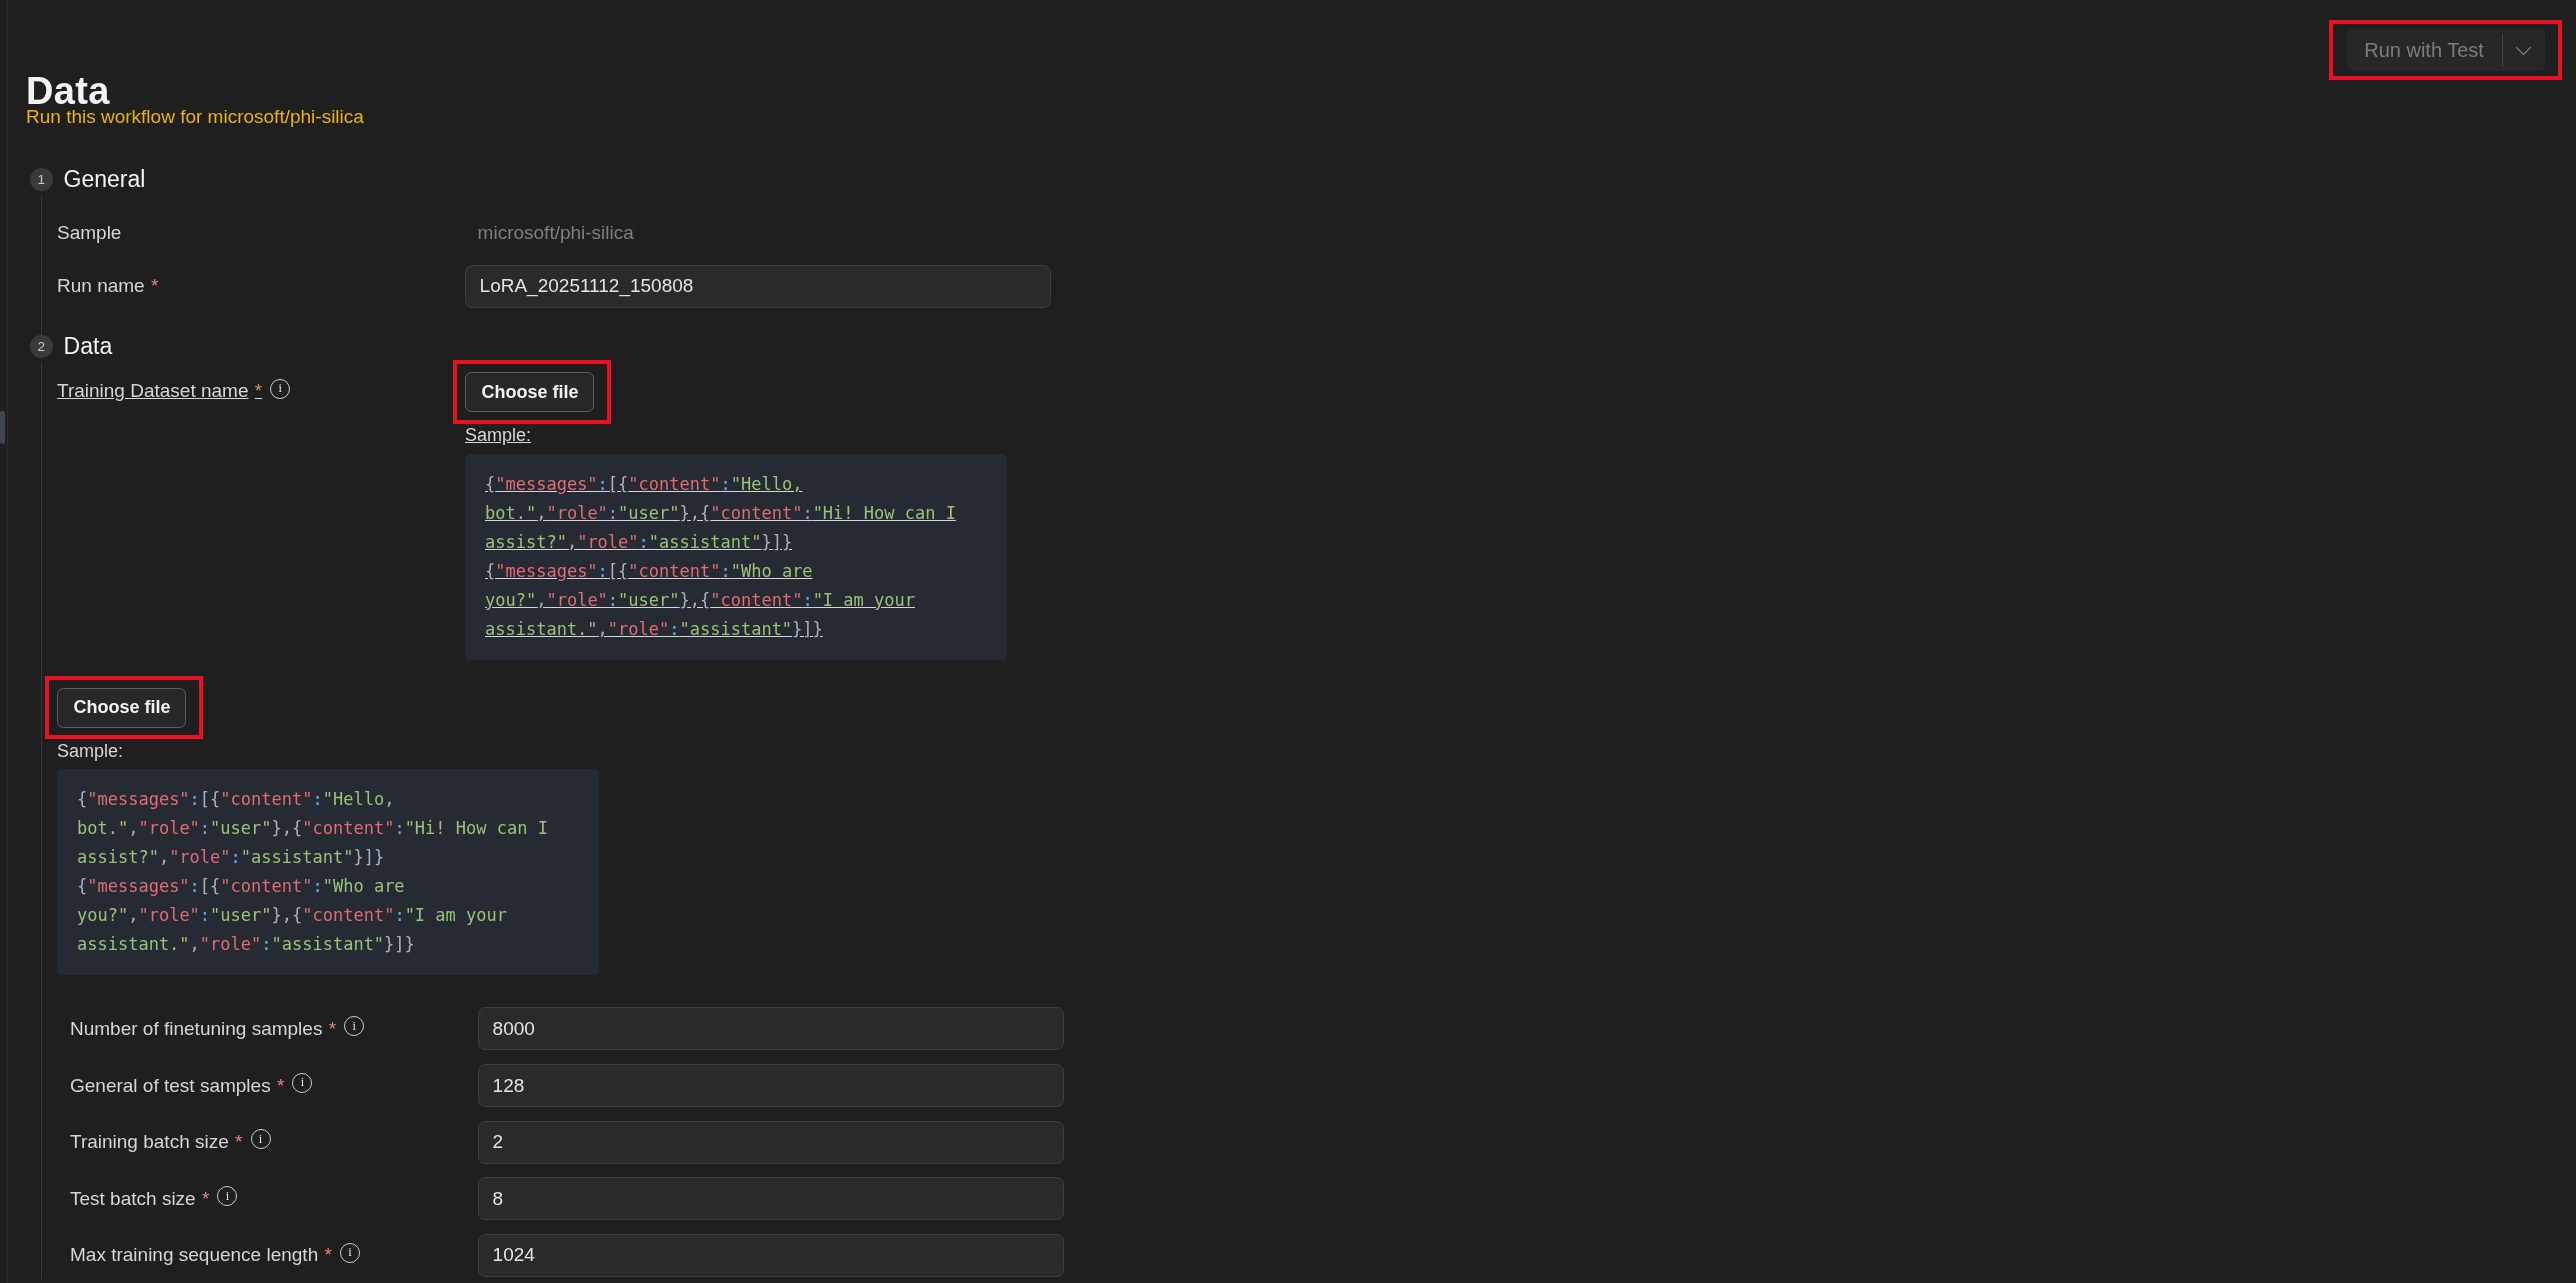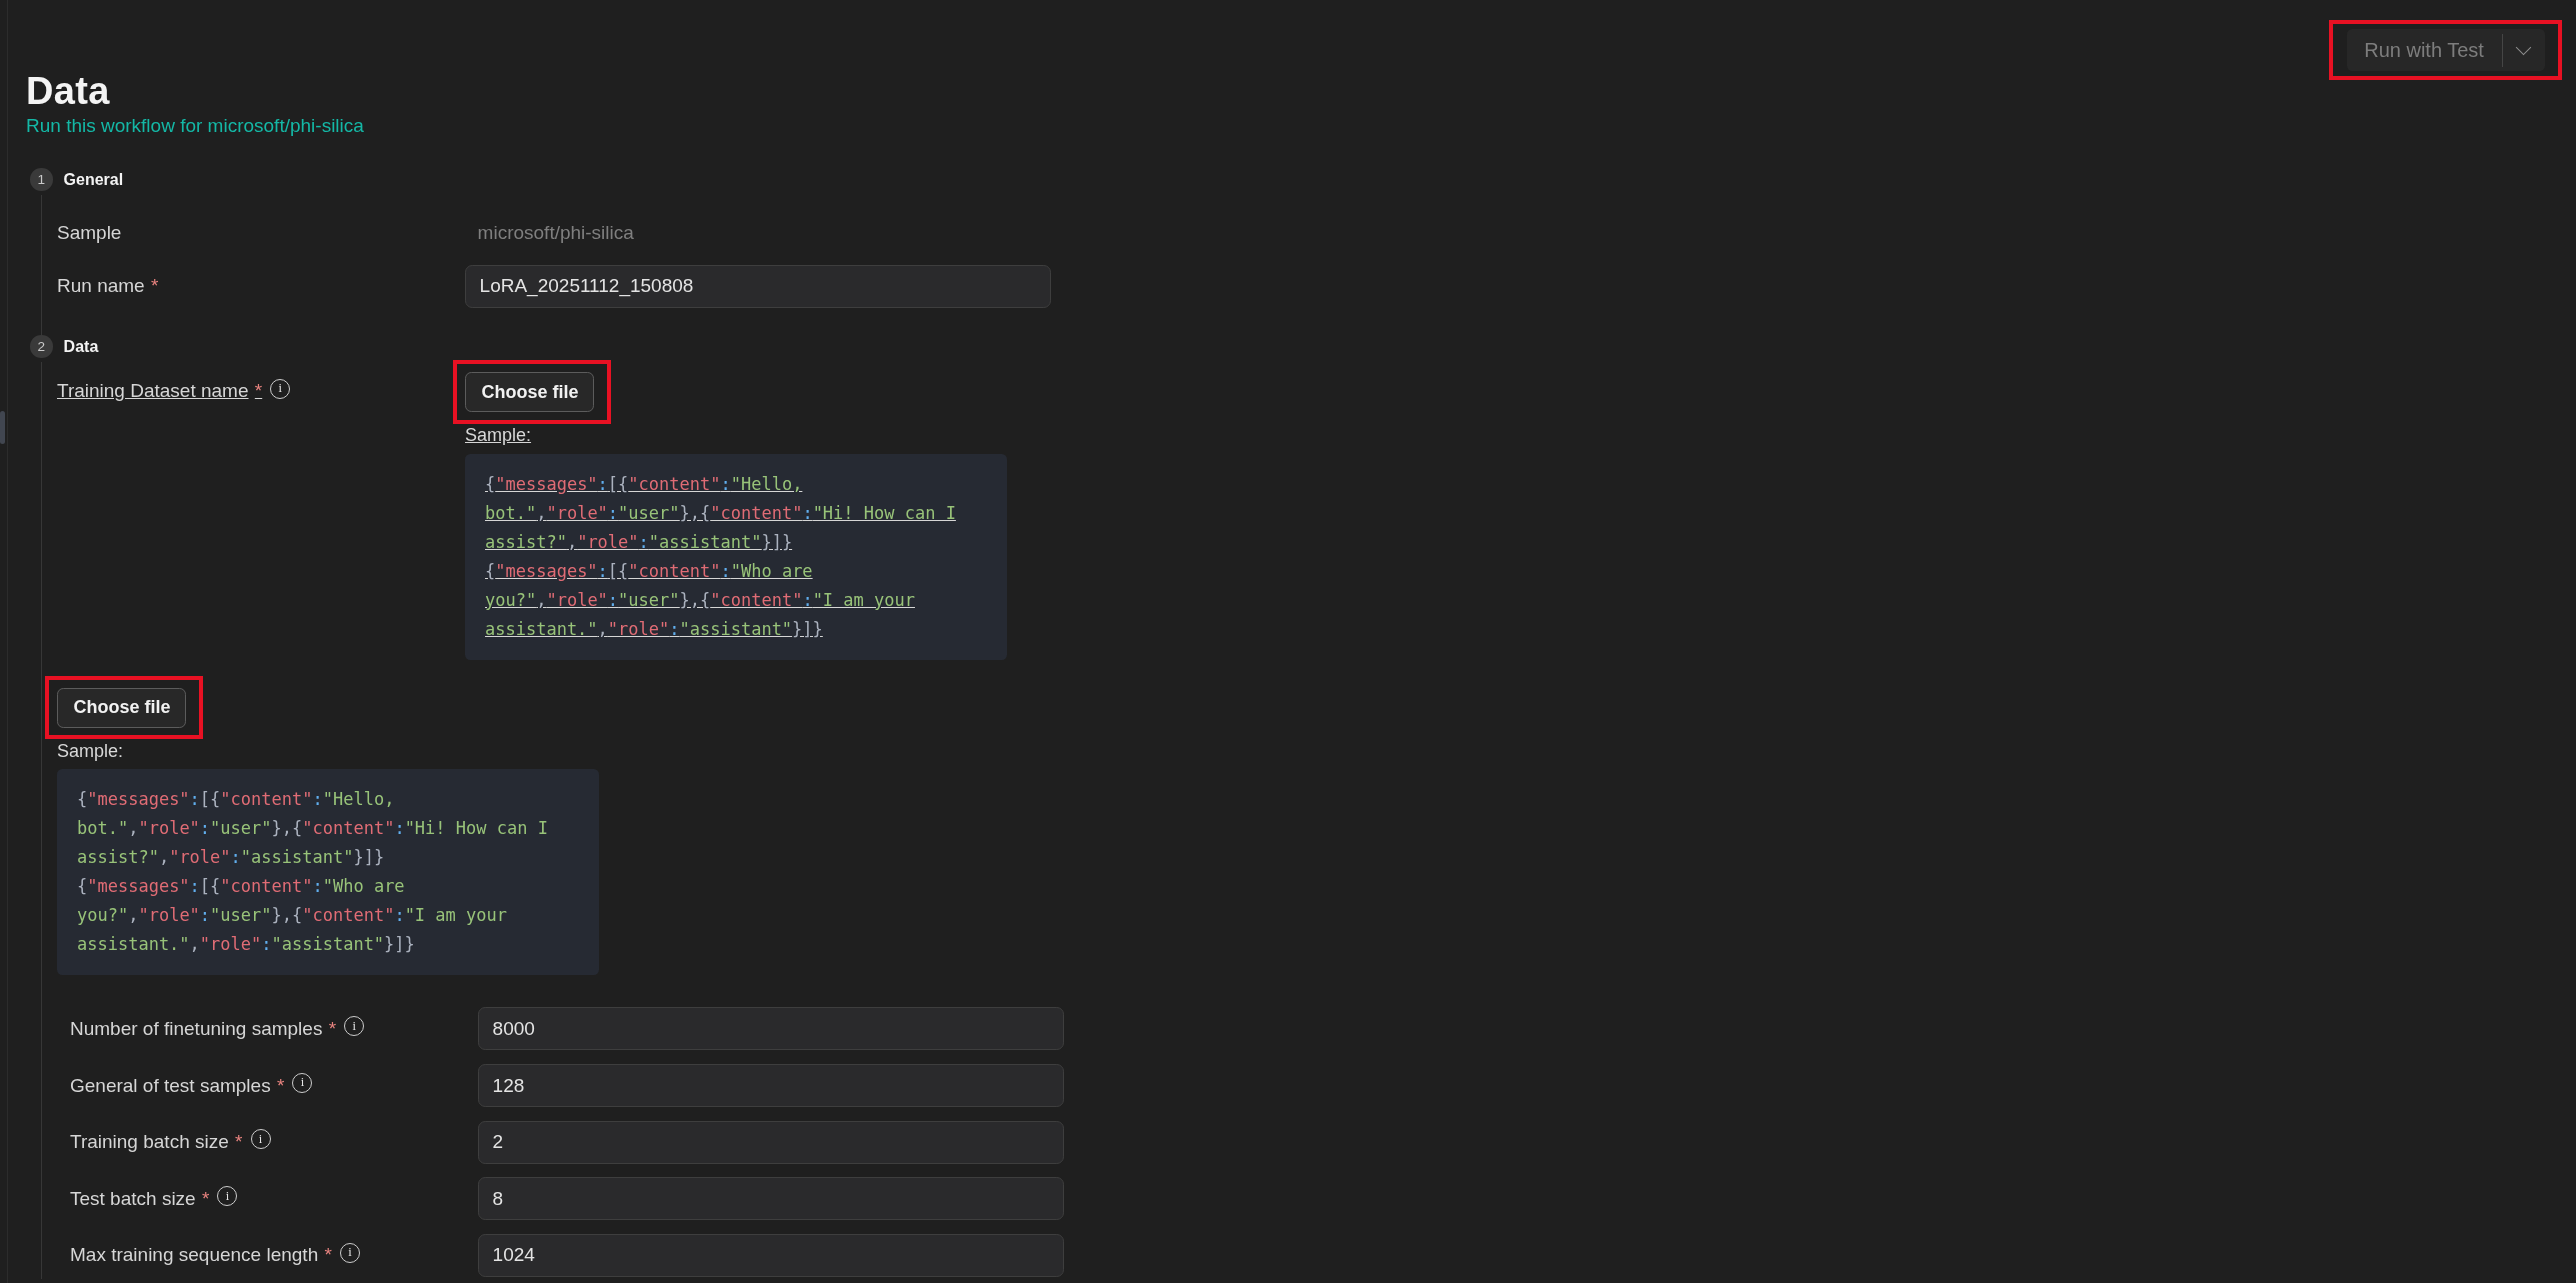--- a/index.html
+++ b/index.html
@@ -7,39 +7,39 @@
     width:2576px;height:1283px;position:relative;overflow:hidden;
     font-family:"Liberation Sans",sans-serif;color:#d6d6d6;
     -webkit-font-smoothing:antialiased;
   }
   
   .left-edge-line{position:absolute;left:7.2px;top:0;width:0.9px;height:1283px;background:#2c2c2c;}
   .left-scroll-thumb{position:absolute;left:0;top:411px;width:5.4px;height:33px;background:#414650;border-radius:2.7px;}
 
   
   .page-title{position:absolute;left:26px;top:45px;font-size:38px;font-weight:700;color:#f4f4f4;letter-spacing:0.3px;}
-  .page-subtitle{position:absolute;left:26px;top:115px;font-size:19px;color:#14b8a6;}
+  .page-subtitle{position:absolute;left:26px;top:106px;font-size:19px;color:#eab308;}
 
   
   .run-annotation{position:absolute;left:2329px;top:20px;width:225px;height:52px;
     border:4.5px solid var(--ann,#e81123);display:flex;align-items:center;justify-content:center;box-sizing:content-box;}
   .split-button{display:flex;align-items:stretch;width:198px;height:42px;background:#272727;border-radius:5.4px;overflow:hidden;}
   .split-main{flex:1;display:flex;align-items:center;justify-content:center;color:#7d7d7d;font-size:20px;cursor:default;}
   .split-divider{width:0.9px;background:#454545;margin:4.5px 0;}
   .split-chevron{width:42px;display:flex;align-items:center;justify-content:center;}
   .chev{width:10px;height:10px;border-right:1.8px solid #8d8d8d;border-bottom:1.8px solid #8d8d8d;transform:rotate(45deg);margin-top:-4.5px;}
 
   
   .section{position:absolute;left:30px;width:1012px;}
   #section-general{top:168px;}
   #section-data{top:335px;}
   .section-header{display:flex;align-items:center;gap:11px;height:23.5px;position:relative;z-index:2;}
   .badge{width:22.6px;height:22.6px;border-radius:50%;background:#3a3a3a;color:#c9c9c9;
     display:flex;align-items:center;justify-content:center;font-size:13.6px;flex:0 0 auto;}
-  .section-title{font-size:16px;font-weight:700;color:#f3f3f3;}
+  .section-title{font-size:23px;font-weight:400;color:#f3f3f3;}
   .stepper-line{position:absolute;left:11px;width:0.9px;background:#373737;z-index:1;}
   #section-general .stepper-line{top:27px;height:140px;}
   #section-data .stepper-line{top:27px;height:917px;}
 
   
   .row{margin-left:27px;display:grid;grid-template-columns:408px 542px;align-items:center;}
   .label{font-size:19px;color:#d6d6d6;}
   .req{color:#e8837f;margin-left:6.3px;font-size:19px;}
   .info-icon{display:inline-flex;width:18px;height:18px;border:1.4px solid #cdcdcd;border-radius:50%;
     align-items:center;justify-content:center;font-size:12.6px;color:#e6e6e6;margin-left:8.1px;

